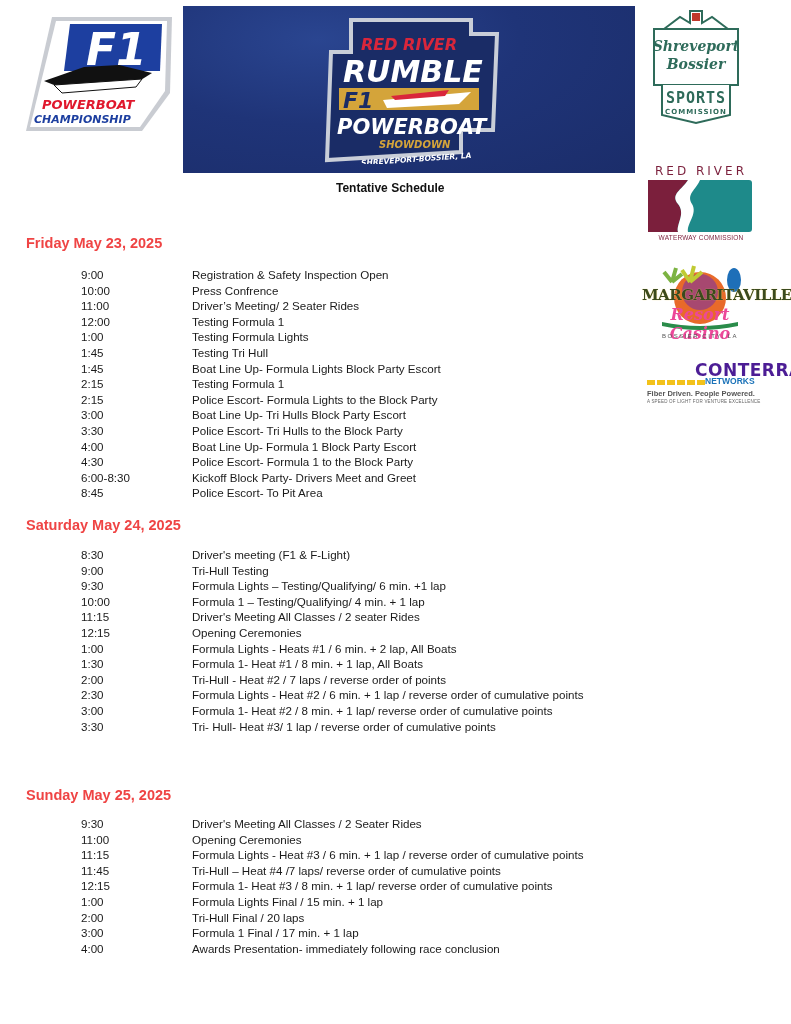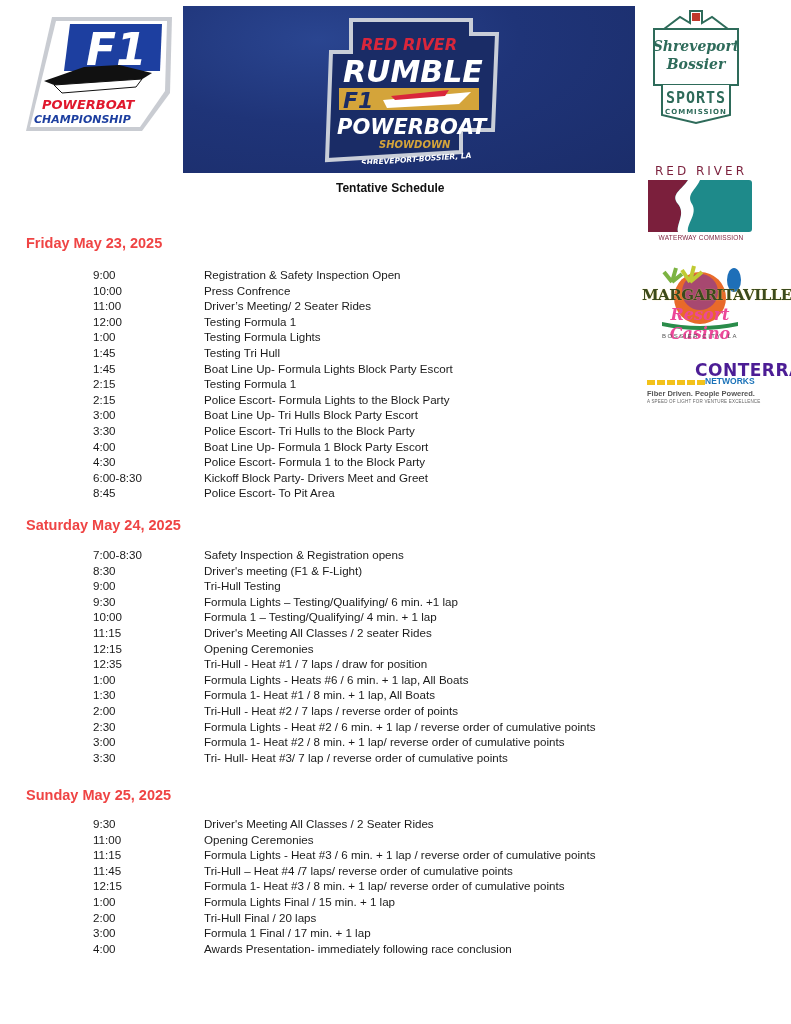--- a/index.html
+++ b/index.html
@@ -30,21 +30,21 @@
   .ct-bar { position: absolute; left: 2px; top: 20px; width: 58px; height: 5px; background: repeating-linear-gradient(90deg, #f3c21a 0 8px, #fff 8px 10px); }
   .ct-networks { position: absolute; left: 60px; top: 16px; font-size: 8.5px; font-weight: bold; color: #1a72b8; }
   .ct-tag { position: absolute; left: 2px; top: 29px; font-size: 7.5px; color: #555; white-space: nowrap; font-weight: bold; }
   .ct-tag2 { position: absolute; left: 2px; top: 39px; font-size: 4.5px; color: #666; white-space: nowrap; letter-spacing: 0.2px; }
 
   
   .doc-title { position: absolute; left: 336px; top: 181px; font-weight: bold; font-size: 12px; color: #111; }
 
   
   .day-heading { position: absolute; left: 9px; font-weight: bold; font-size: 14.5px; color: #ef4444; margin-left: 17px; }
-  .rows { position: absolute; left: 12px; width: 640px; text-align: center; }
+  .rows { position: absolute; left: 0; width: 640px; text-align: center; }
   .row { height: 15.6px; display: block; position: relative; font-size: 11.6px; color: #1a1a1a; white-space: nowrap; }
   .row .t { position: absolute; left: 81px; top: 0; }
   .row .d { position: absolute; left: 192px; top: 0; }
 </style>
 </head>
 <body>
 
 <div class="f1-logo">
   <svg width="150" height="118" viewBox="0 0 150 118">
     <polygon points="28,2 148,2 146,78 118,116 2,116" fill="#c9ccd2"></polygon>
@@ -184,24 +184,20 @@
     </div>
   <div class="row">
       <span class="t">8:45</span>
       <span class="d">Police Escort- To Pit Area</span>
     </div>
 </div>
 
 <div class="day-heading" style="top:517px;">Saturday May 24, 2025</div>
 <div class="rows" style="top:548px;">
   <div class="row">
-      <span class="t">7:00-8:30</span>
-      <span class="d">Safety Inspection &amp; Registration opens</span>
-    </div>
-  <div class="row">
       <span class="t">8:30</span>
       <span class="d">Driver's meeting (F1 &amp; F-Light)</span>
     </div>
   <div class="row">
       <span class="t">9:00</span>
       <span class="d">Tri-Hull Testing</span>
     </div>
   <div class="row">
       <span class="t">9:30</span>
       <span class="d">Formula Lights – Testing/Qualifying/ 6 min. +1 lap</span>
@@ -212,46 +208,42 @@
     </div>
   <div class="row">
       <span class="t">11:15</span>
       <span class="d">Driver's Meeting All Classes / 2 seater Rides</span>
     </div>
   <div class="row">
       <span class="t">12:15</span>
       <span class="d">Opening Ceremonies</span>
     </div>
   <div class="row">
-      <span class="t">12:35</span>
-      <span class="d">Tri-Hull - Heat #1 / 7 laps / draw for position</span>
-    </div>
-  <div class="row">
       <span class="t">1:00</span>
-      <span class="d">Formula Lights - Heats #6 / 6 min. + 1 lap, All Boats</span>
+      <span class="d">Formula Lights - Heats #1 / 6 min. + 2 lap, All Boats</span>
     </div>
   <div class="row">
       <span class="t">1:30</span>
       <span class="d">Formula 1- Heat  #1 / 8 min. + 1 lap, All Boats</span>
     </div>
   <div class="row">
       <span class="t">2:00</span>
       <span class="d">Tri-Hull - Heat #2 / 7 laps / reverse order of points</span>
     </div>
   <div class="row">
       <span class="t">2:30</span>
       <span class="d">Formula Lights - Heat #2 / 6 min. + 1 lap / reverse order of cumulative points</span>
     </div>
   <div class="row">
       <span class="t">3:00</span>
       <span class="d">Formula 1- Heat #2 / 8 min. + 1 lap/ reverse order of cumulative points</span>
     </div>
   <div class="row">
       <span class="t">3:30</span>
-      <span class="d">Tri- Hull- Heat #3/ 7 lap / reverse order of cumulative points</span>
+      <span class="d">Tri- Hull- Heat #3/ 1 lap / reverse order of cumulative points</span>
     </div>
 </div>
 
 <div class="day-heading" style="top:787px;">Sunday May 25, 2025</div>
 <div class="rows" style="top:817px;">
   <div class="row">
       <span class="t">9:30</span>
       <span class="d">Driver's Meeting All Classes / 2 Seater Rides</span>
     </div>
   <div class="row">

